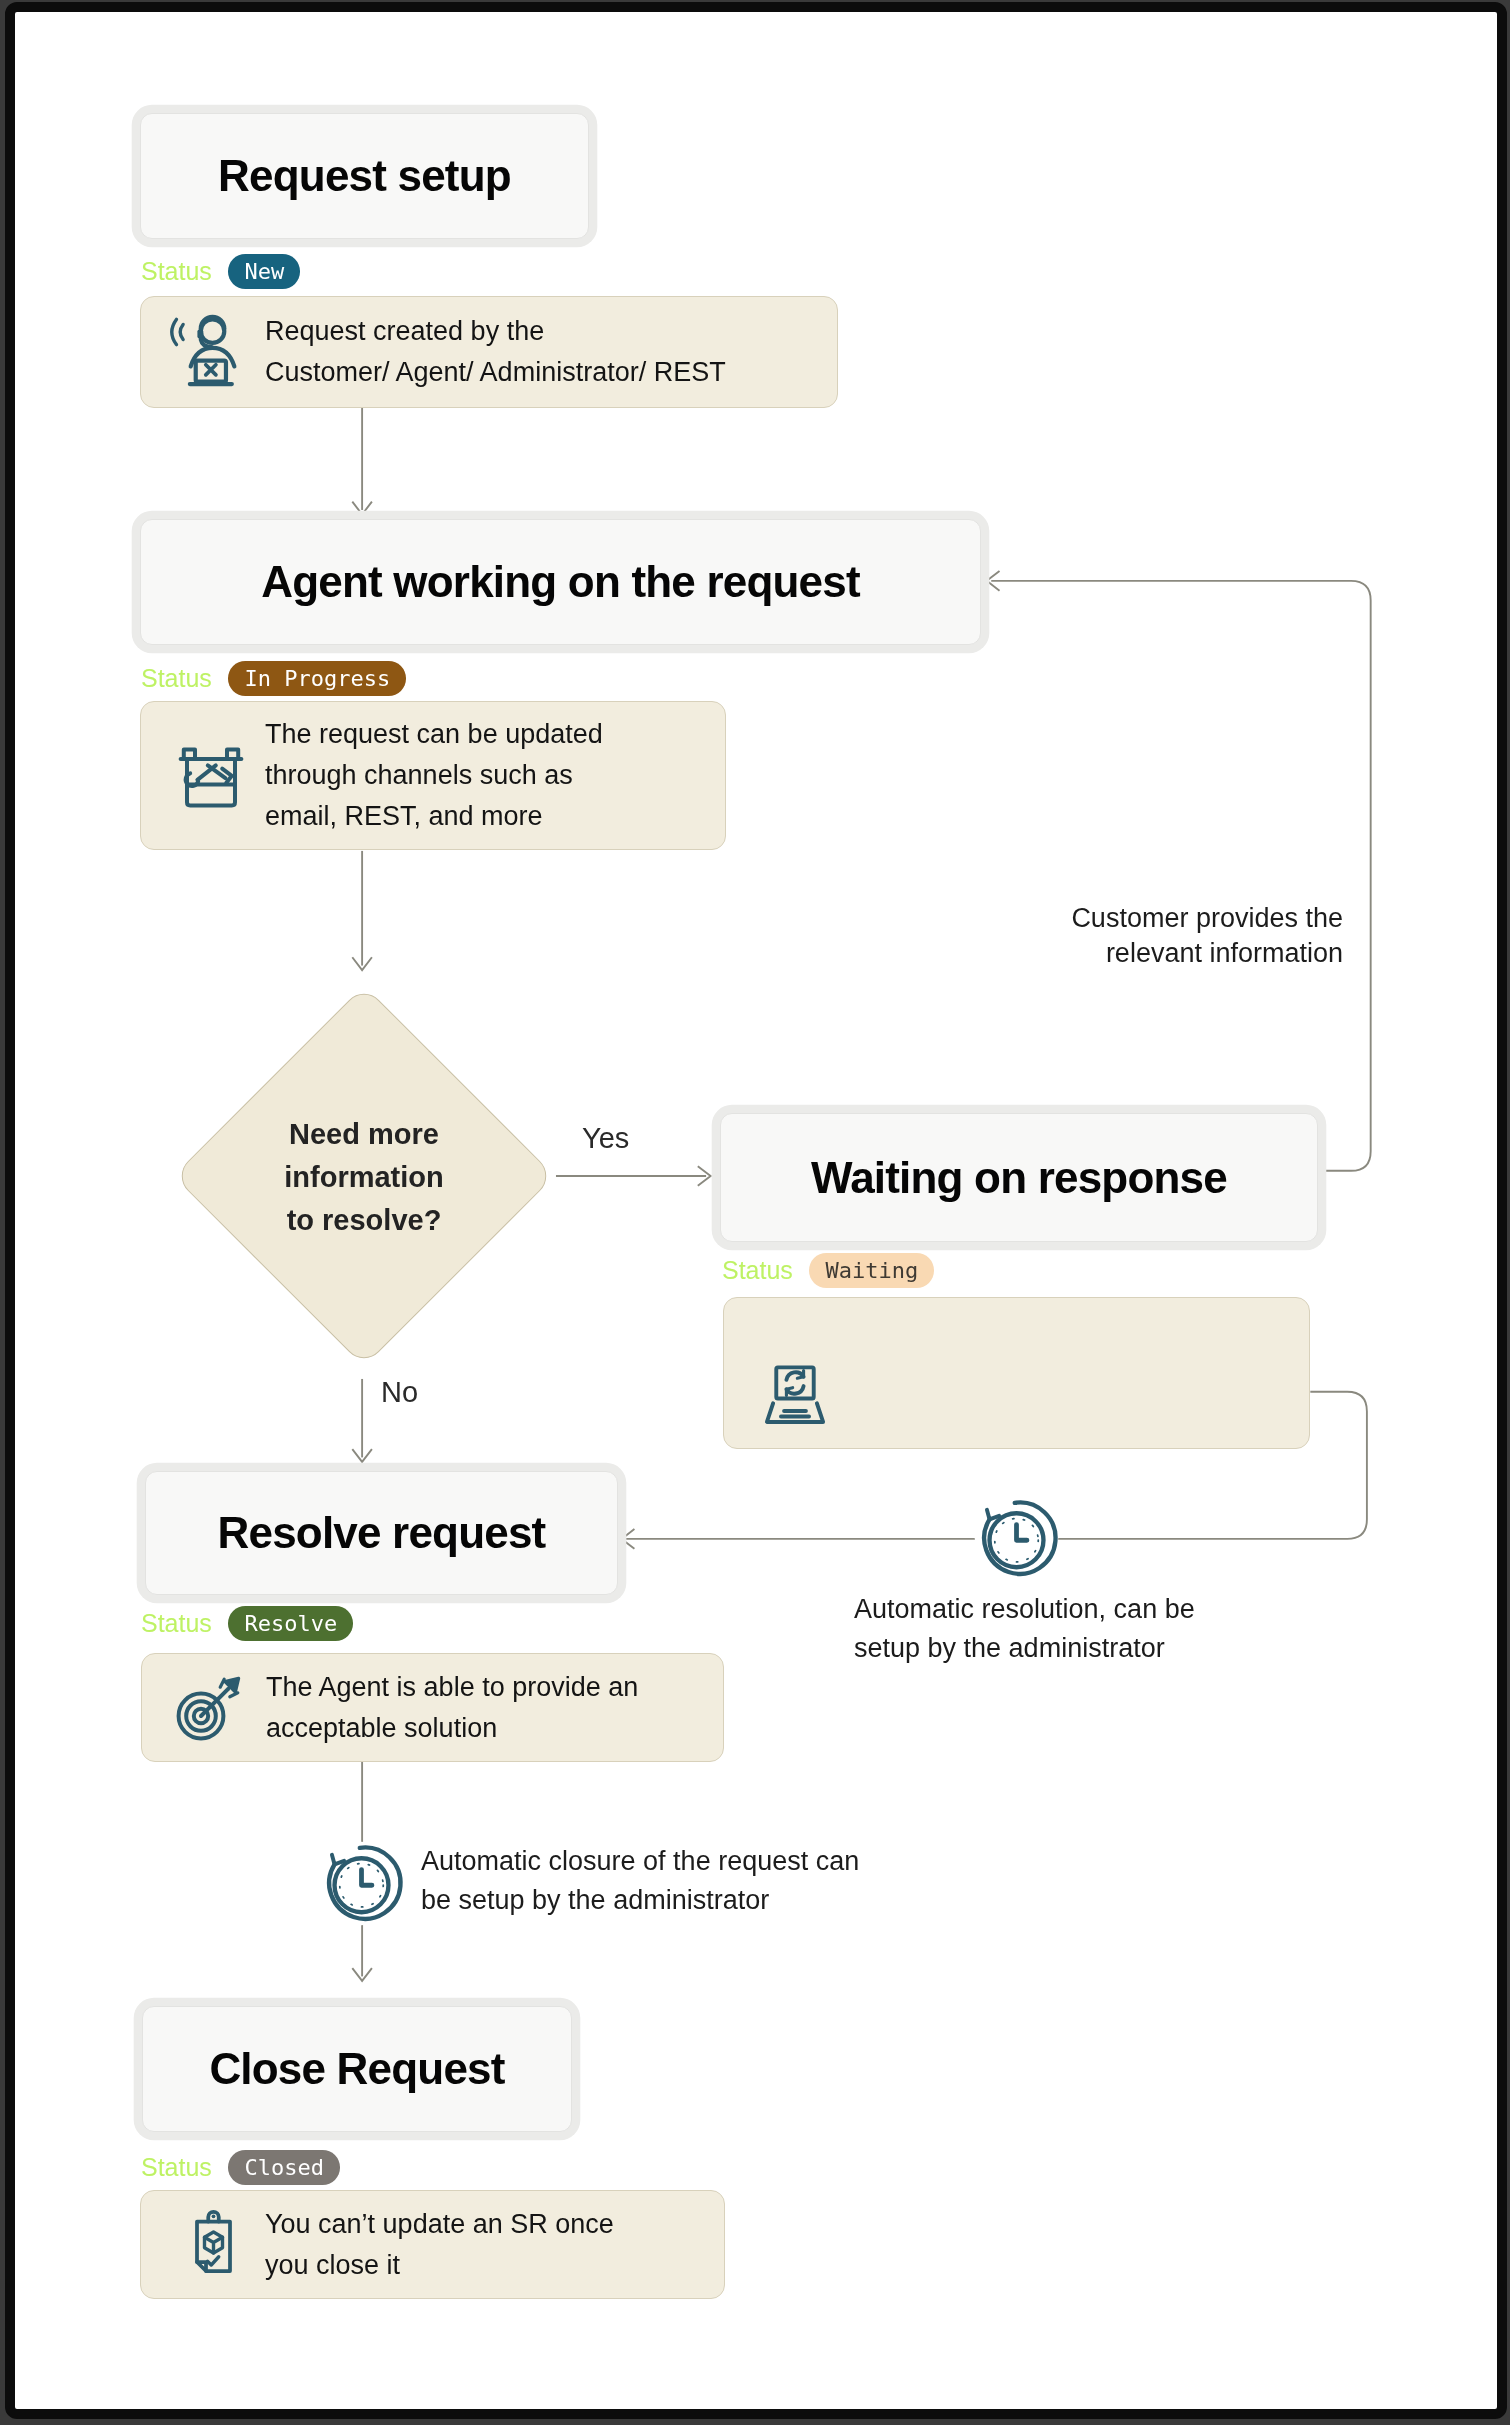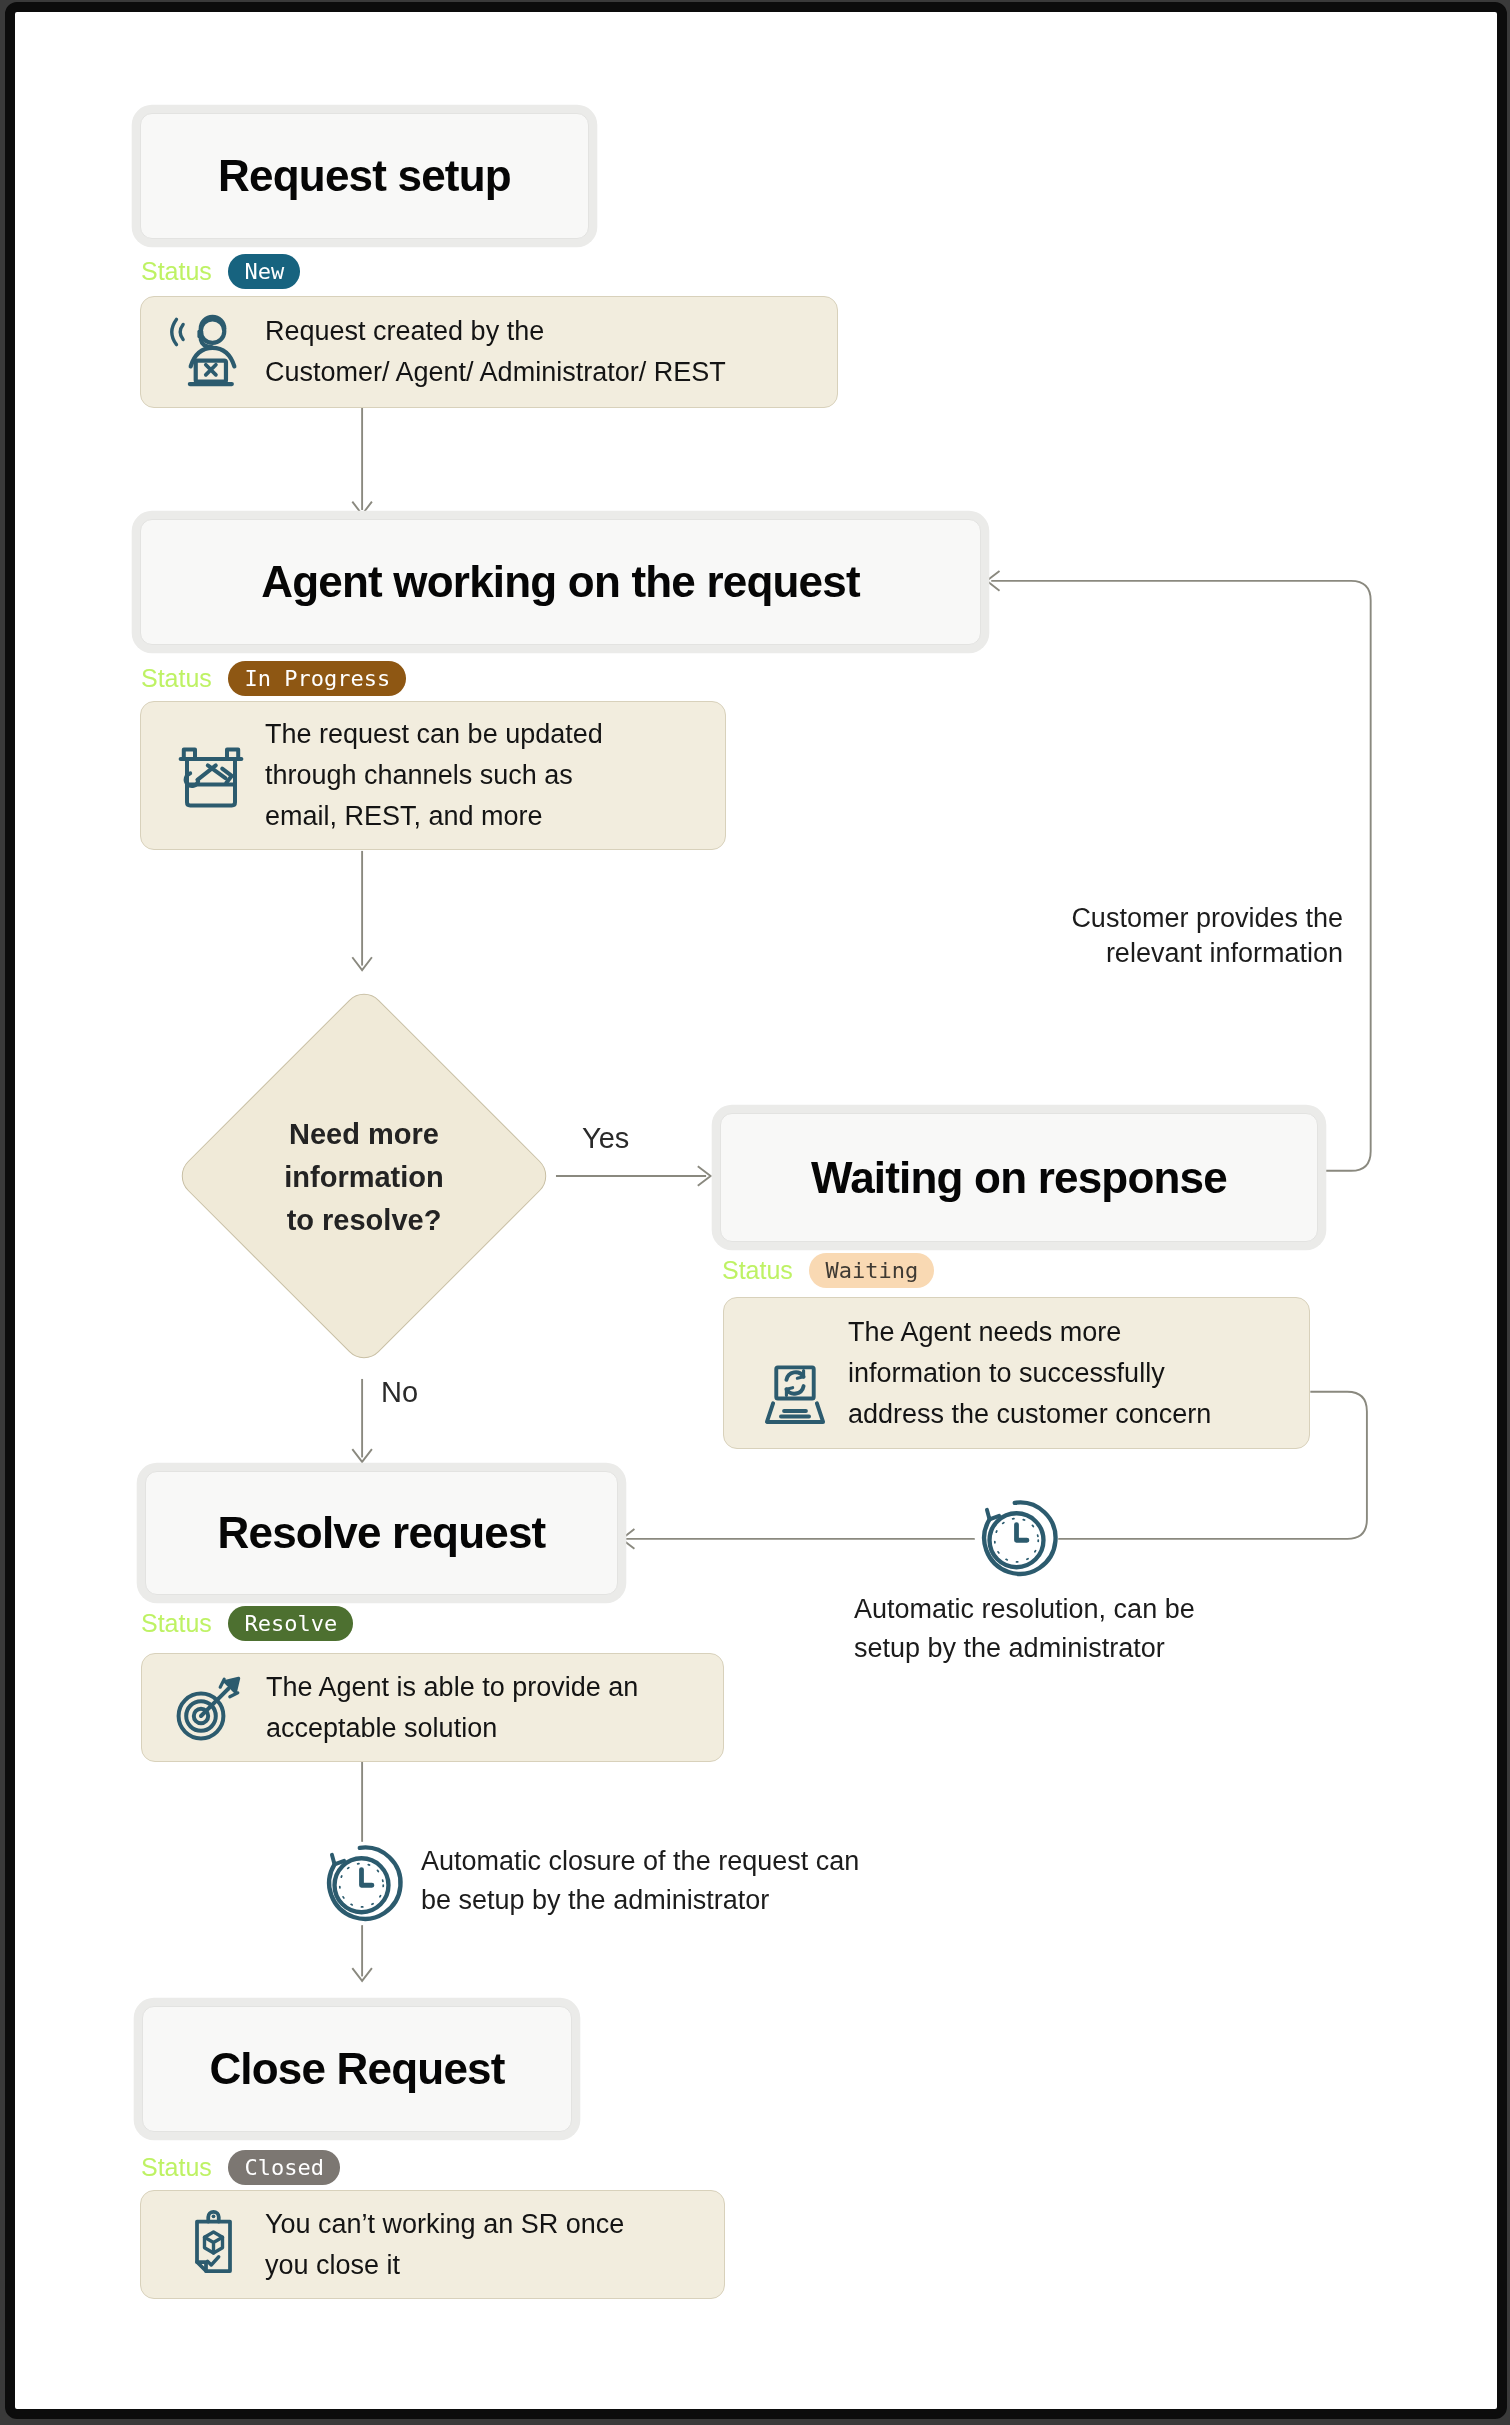--- a/index.html
+++ b/index.html
@@ -162,25 +162,20 @@
       <rect x="26" y="12" width="48" height="40" rx="2"></rect>
       <path d="M39,28 A12,12 0 0 1 61,24"></path>
       <path d="M61,24 v-8 M61,24 l-8,2" stroke-width="4"></path>
       <path d="M61,36 A12,12 0 0 1 39,40"></path>
       <path d="M39,40 v8 M39,40 l8,-2" stroke-width="4"></path>
       <path d="M22,58 L14,82 H86 L78,58"></path>
       <path d="M36,68 H64"></path>
       <path d="M32,75 H68"></path>
     </svg>
   </span>
-  <div>
-    <div class="line">The Agent needs more</div>
-    <div class="line">information to successfully</div>
-    <div class="line">address the customer concern</div>
-  </div>
 </div>
 
 <div class="annotation right" style="left:1026px;top:869px;width:317px;">
   <div class="line" style="line-height:35px;margin-top:32px;">Customer provides the</div>
   <div class="line" style="line-height:35px;">relevant information</div>
 </div>
 
 <div class="title-box" style="left:145px;top:1471px;width:471px;height:122px;">
   <span>Resolve request</span>
 </div>
@@ -250,17 +245,17 @@
       <path d="M28,20 H72 V86 H40 L28,74 Z"></path>
       <path d="M40,86 V74 H28"></path>
       <path d="M43,20 V14 a7,7 0 0 1 14,0 V20"></path>
       <circle cx="50" cy="13" r="2.5" fill="currentColor" stroke="none"></circle>
       <path d="M50,34 l12,7 v14 l-12,7 l-12,-7 V41 Z" stroke-width="4.5"></path>
       <path d="M38,41 l12,7 l12,-7 M50,48 v14" stroke-width="4.5"></path>
       <path d="M42,73 l5,5 l10,-11" stroke-width="4.5"></path>
     </svg>
   </span>
   <div>
-    <div class="line">You can’t working an SR once</div>
+    <div class="line">You can’t update an SR once</div>
     <div class="line">you close it</div>
   </div>
 </div>
 
 
 </body></html>

